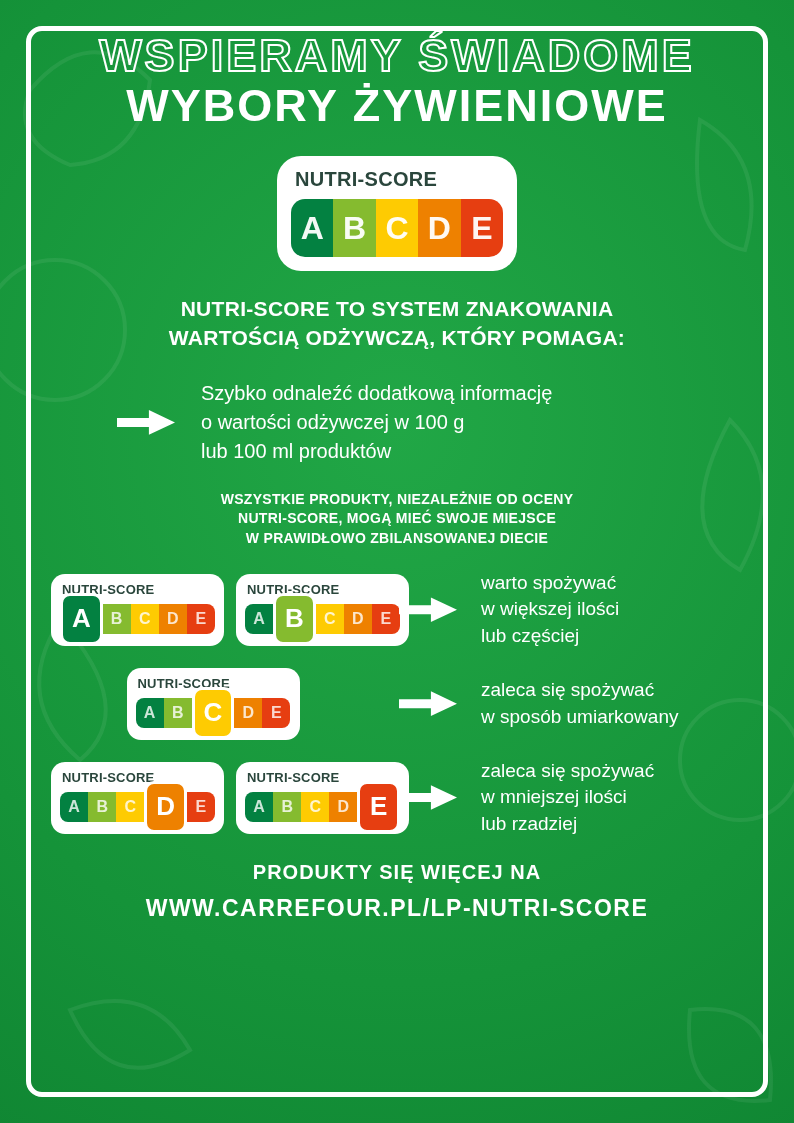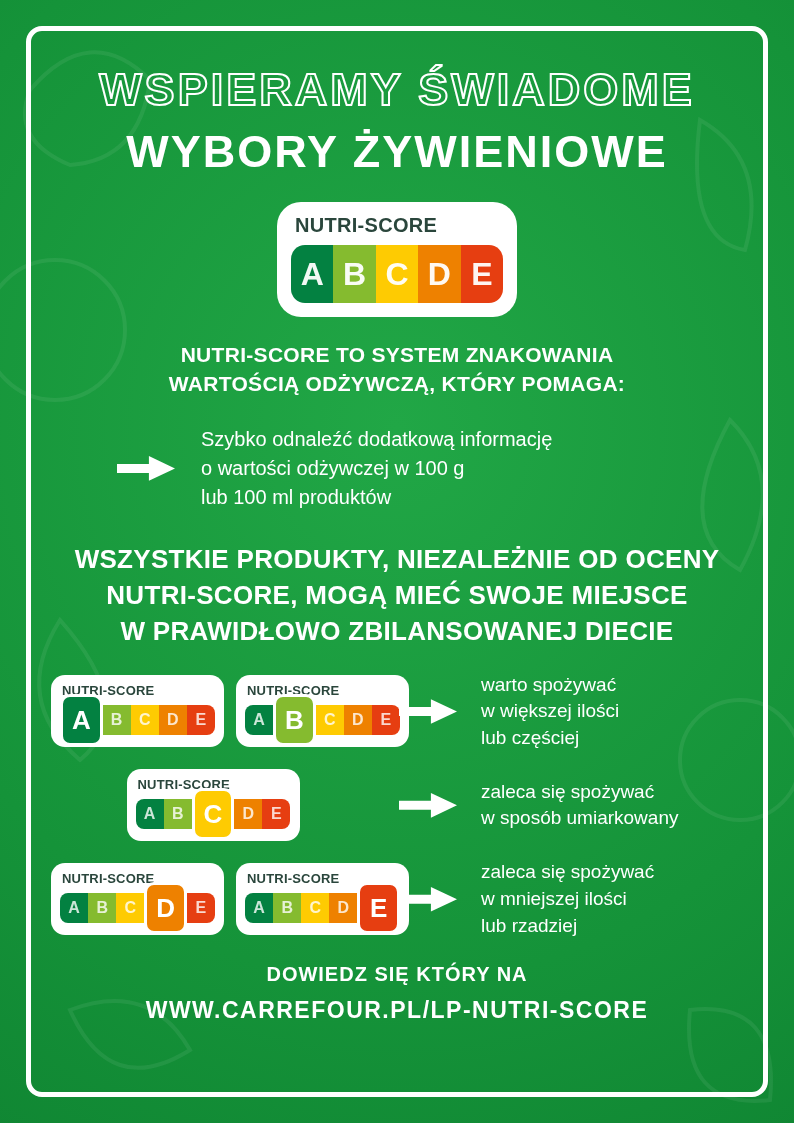--- a/index.html
+++ b/index.html
@@ -3,28 +3,28 @@
 <meta charset="utf-8">
 <style>
   html,body{margin:0;padding:0;}
   body{
     width:794px;height:1123px;position:relative;overflow:hidden;
     font-family:"Liberation Sans","DejaVu Sans",sans-serif;color:#fff;
     background:radial-gradient(120% 90% at 50% 38%, #21a746 0%, #159339 55%, #0d7e2f 100%);
   }
   .bg-deco{position:absolute;inset:0;z-index:0;}
   .frame{position:absolute;inset:26px;border:5px solid #fff;border-radius:16px;z-index:1;pointer-events:none;}
-  .content{position:absolute;inset:31px;z-index:2;text-align:center;padding-top:34px;overflow:hidden;}
+  .content{position:absolute;inset:31px;z-index:2;text-align:center;overflow:hidden;}
   .preline{white-space:pre-line;}
 
   .title-outline{
     font-size:45px;font-weight:800;letter-spacing:3px;line-height:1.1;
     color:transparent;-webkit-text-stroke:2px #ffffff;
   }
-  .title-solid{font-size:45px;font-weight:800;letter-spacing:2px;line-height:1.1;margin-top:12px;}
+  .title-solid{font-size:45px;font-weight:800;letter-spacing:2px;line-height:1.1;}
 
   
   .badge-big{width:212px;margin:26px auto 0;background:#fff;border-radius:24px;padding:12px 14px 14px;}
   .badge-big .b-label{font-size:20px;font-weight:800;color:#2A463C;text-align:left;padding-left:4px;letter-spacing:.3px;}
   .badge-big .segs{display:flex;margin-top:8px;height:58px;}
   .seg{flex:1;display:flex;align-items:center;justify-content:center;font-weight:800;}
   .sA{background:#038141}.sB{background:#85BB2F}.sC{background:#FECB02}.sD{background:#EE8100}.sE{background:#E63E11}
   .badge-big .seg{font-size:32px;color:rgba(255,255,255,.95);}
   .badge-big .seg:first-child{border-radius:14px 0 0 14px;}
   .badge-big .seg:last-child{border-radius:0 14px 14px 0;}
@@ -38,21 +38,21 @@
   .badge-small .seg.hl{height:46px;flex:1.3;border:3px solid #fff;border-radius:10px;font-size:26px;color:#fff;}
 
   
   .intro-heading{margin-top:24px;font-size:21px;font-weight:700;line-height:1.38;letter-spacing:.3px;}
   .bullets{width:560px;margin:26px auto 12px;text-align:left;}
   .bullet{display:flex;align-items:center;gap:26px;margin-bottom:22px;}
   .bullet:last-child{margin-bottom:0;}
   .arrow{width:58px;height:28px;background:#fff;flex:none;
     clip-path:polygon(0 34%,55% 34%,55% 6%,100% 50%,55% 94%,55% 66%,0 66%);}
   .bullet-text{font-size:20px;line-height:1.45;}
-  .section-heading{margin-top:30px;font-size:26px;font-weight:800;line-height:1.38;letter-spacing:.3px;}
+  .section-heading{margin-top:24px;font-size:14px;font-weight:800;line-height:1.38;letter-spacing:.3px;}
 
   
   .scores{width:692px;margin:22px auto 0;}
   .score-row{display:flex;align-items:center;margin-bottom:18px;}
   .score-row:last-child{margin-bottom:0;}
   .badges{width:324px;display:flex;gap:12px;justify-content:flex-start;}
   .score-row.center-badge .badges{justify-content:center;}
   .arrow-cell{width:106px;display:flex;justify-content:center;flex:none;}
   .row-text{flex:1;text-align:left;font-size:19px;line-height:1.4;}
 
@@ -190,18 +190,18 @@
             <div class="arrow"></div>
           </div>
         <div class="row-text preline">zaleca się spożywać
 w mniejszej ilości
 lub rzadziej</div>
       </div>
 
     </div>
 
     <div class="footer">
-      <div class="footer-line1">DOWIEDZ SIĘ KTÓRY NA</div>
+      <div class="footer-line1">PRODUKTY SIĘ WIĘCEJ NA</div>
       <div class="footer-line2">WWW.CARREFOUR.PL/LP-NUTRI-SCORE</div>
     </div>
 
   </div>
 </div>
 
 </body></html>

